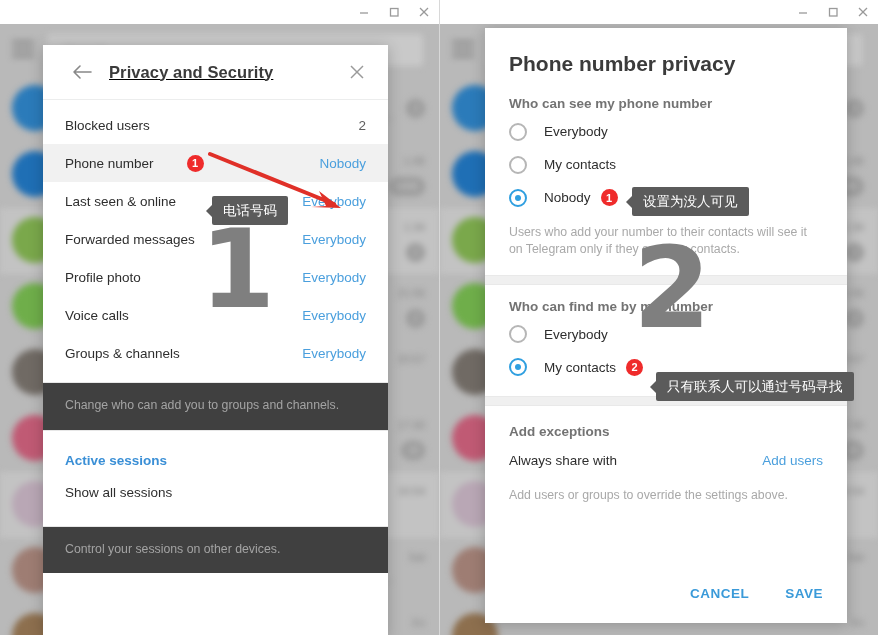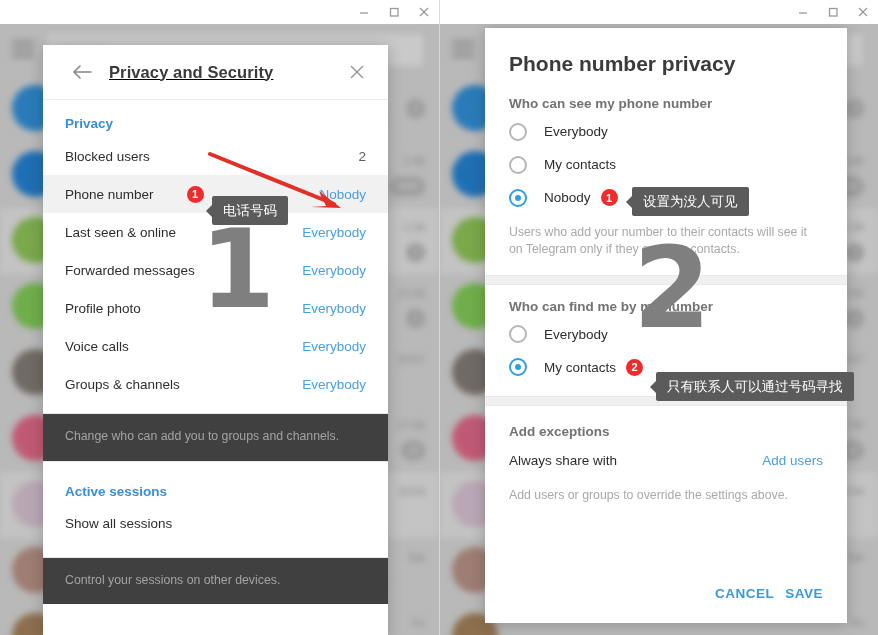--- a/index.html
+++ b/index.html
@@ -110,21 +110,21 @@
   .radio.on { border-color: #2f9fe0; }
   .radio.on::after {
     content: ""; position: absolute; left: 4px; top: 4px;
     width: 6px; height: 6px; border-radius: 50%; background: #2f9fe0;
   }
   .opt-label { margin-left: 17px; font-size: 13.5px; color: #2e2e2e; }
 
   .desc { color: #a9a9a9; font-size: 12.3px; line-height: 1.42; padding: 10px 26px 16px 24px; }
   .divider { height: 10px; background: #f0f0f0; border-top: 1px solid #e9e9e9; border-bottom: 1px solid #e9e9e9; }
 
-  .footer { display: flex; justify-content: flex-start; gap: 11px; padding: 0 24px; position: absolute; bottom: 22px; right: 0; }
+  .footer { display: flex; justify-content: flex-start; gap: 36px; padding: 0 24px; position: absolute; bottom: 22px; right: 0; }
   .txt-btn { font-size: 13.5px; color: #3a9ad9; font-weight: bold; letter-spacing: .5px; }
 
   
   .rbadge {
     display: inline-flex; align-items: center; justify-content: center;
     width: 17px; height: 17px; border-radius: 50%;
     background: #ef2b2b; color: #fff; font-size: 11px; font-weight: bold;
     margin-left: 10px; flex: none;
   }
 
@@ -247,21 +247,20 @@
         <div class="spacer"></div>
         <div class="icon-btn">
           <svg width="16" height="16" viewBox="0 0 16 16">
               <line x1="2" y1="2" x2="14" y2="14" stroke="#9a9a9a" stroke-width="1.5"></line>
               <line x1="14" y1="2" x2="2" y2="14" stroke="#9a9a9a" stroke-width="1.5"></line>
             </svg>
         </div>
       </div>
 
       <div class="section">
-        <div class="sec-head">Privacy</div>
         <div id="left-rows">
             <div class="row">
               <span>Blocked users</span>
               <span class="val plain">2</span>
             </div>
             <div class="row hl">
               <span>Phone number</span>
               <span class="rbadge">1</span>
               <span class="val">Nobody</span>
             </div>

